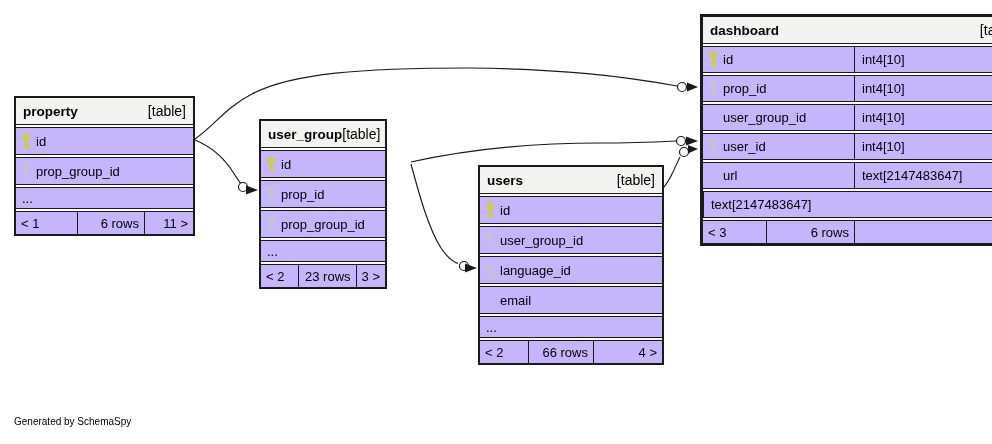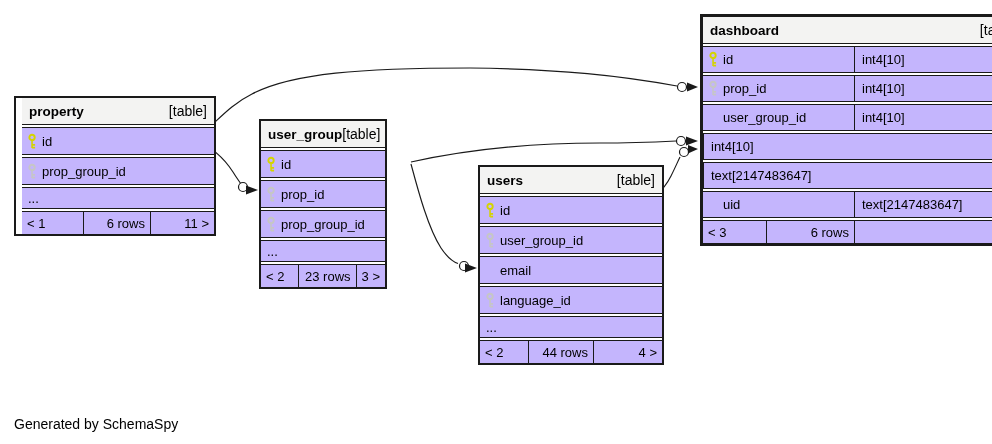--- a/index.html
+++ b/index.html
@@ -28,33 +28,33 @@
   .pk circle,.pk path{stroke:#d4d400;}
   .fk circle,.fk path{stroke:#c6c6c6;}
   .cname{white-space:nowrap;}
   .dots{height:22px;padding-left:6px;font-size:13px;}
   .foot{height:23px;margin-bottom:0;border-bottom:none;}
   .fc{display:flex;align-items:center;height:100%;box-sizing:border-box;padding:0 5px;white-space:nowrap;}
   .fc2,.fc3{border-left:1px solid #1a1a1a;justify-content:flex-end;}
   .fc1{justify-content:flex-start;}
   .fc3{flex:1;}
 
-  .t-property{left:14px;top:96px;width:202px;padding-left:6px;}
+  .t-property{left:14px;top:96px;width:181px;}
   .t-property .fc1{width:61px;} .t-property .fc2{width:67px;}
   .t-usergroup{left:259px;top:119px;width:128px;}
   .t-usergroup .fc1{width:46px;} .t-usergroup .fc2{width:72px;text-align:center;}
   .t-users{left:478px;top:165px;width:186px;}
   .t-users .fc1{width:48px;} .t-users .fc2{width:65px;}
   .t-dashboard{left:700px;top:14px;width:328px;}
   .t-dashboard .fc1{width:63px;} .t-dashboard .fc2{width:88px;}
   .name-cell{display:flex;align-items:center;width:151px;flex:0 0 151px;height:100%;}
   .type-cell{flex:1;border-left:1px solid #1a1a1a;height:100%;display:flex;align-items:center;
              padding-left:7px;white-space:nowrap;}
 
-  .credit{position:absolute;left:14px;top:416px;font-size:14px;}
+  .credit{position:absolute;left:14px;top:416px;font-size:10px;}
 </style>
 </head>
 <body>
 
 <div class="canvas">
 
   <svg class="edges" viewBox="0 0 992 444" xmlns="http://www.w3.org/2000/svg">
 
     <path class="wire" d="M195,139 C215,125 226,107 252,94 C292,73 362,68 470,68 C562,69 622,76 677,86"></path>
     <circle class="conn" cx="682" cy="87" r="4.5"></circle>
@@ -165,36 +165,36 @@
     <div class="sec row">
       <span class="keyic">
         <svg class="key fk" viewBox="0 0 12 18">
             <circle cx="5.5" cy="4.5" r="2.9"></circle>
             <path d="M5.5 7.4 V16 M5.5 12.7 H8.8 M5.5 15.7 H8.8"></path>
           </svg>
       </span>
       <span class="cname">user_group_id</span>
     </div>
     <div class="sec row">
+      <span class="keyic">
+        <svg class="key fk" viewBox="0 0 12 18">
+            <circle cx="5.5" cy="4.5" r="2.9"></circle>
+            <path d="M5.5 7.4 V16 M5.5 12.7 H8.8 M5.5 15.7 H8.8"></path>
+          </svg>
+      </span>
+      <span class="cname">language_id</span>
+    </div>
+    <div class="sec row">
       <span class="keyic"></span>
       <span class="cname">email</span>
     </div>
-    <div class="sec row">
-      <span class="keyic">
-        <svg class="key fk" viewBox="0 0 12 18">
-            <circle cx="5.5" cy="4.5" r="2.9"></circle>
-            <path d="M5.5 7.4 V16 M5.5 12.7 H8.8 M5.5 15.7 H8.8"></path>
-          </svg>
-      </span>
-      <span class="cname">language_id</span>
-    </div>
     <div class="sec dots">...</div>
     <div class="sec foot">
       <span class="fc fc1">&lt; 2</span>
-      <span class="fc fc2">44 rows</span>
+      <span class="fc fc2">66 rows</span>
       <span class="fc fc3">4 &gt;</span>
     </div>
   </div>
 
   <div class="tbl focus t-dashboard">
     <div class="sec hdr">
       <span class="tname">dashboard</span>
       <span class="ttype">[table]</span>
     </div>
     <div class="sec row">
@@ -222,30 +222,39 @@
       <span class="type-cell">int4[10]</span>
     </div>
     <div class="sec row">
       <span class="name-cell">
         <span class="keyic"></span>
         <span class="cname">user_group_id</span>
       </span>
       <span class="type-cell">int4[10]</span>
     </div>
     <div class="sec row">
-      <span class="type-cell">int4[10]</span>
-    </div>
-    <div class="sec row">
+      <span class="name-cell">
+        <span class="keyic">
+          <svg class="key fk" viewBox="0 0 12 18">
+              <circle cx="5.5" cy="4.5" r="2.9"></circle>
+              <path d="M5.5 7.4 V16 M5.5 12.7 H8.8 M5.5 15.7 H8.8"></path>
+            </svg>
+        </span>
+        <span class="cname">user_id</span>
+      </span>
+      <span class="type-cell">int4[10]</span>
+    </div>
+    <div class="sec row">
+      <span class="name-cell">
+        <span class="keyic"></span>
+        <span class="cname">url</span>
+      </span>
       <span class="type-cell">text[2147483647]</span>
     </div>
     <div class="sec row">
-      <span class="name-cell">
-        <span class="keyic"></span>
-        <span class="cname">uid</span>
-      </span>
       <span class="type-cell">text[2147483647]</span>
     </div>
     <div class="sec foot">
       <span class="fc fc1">&lt; 3</span>
       <span class="fc fc2">6 rows</span>
       <span class="fc fc3">0 &gt;</span>
     </div>
   </div>
 
   <div class="credit">Generated by SchemaSpy</div>

